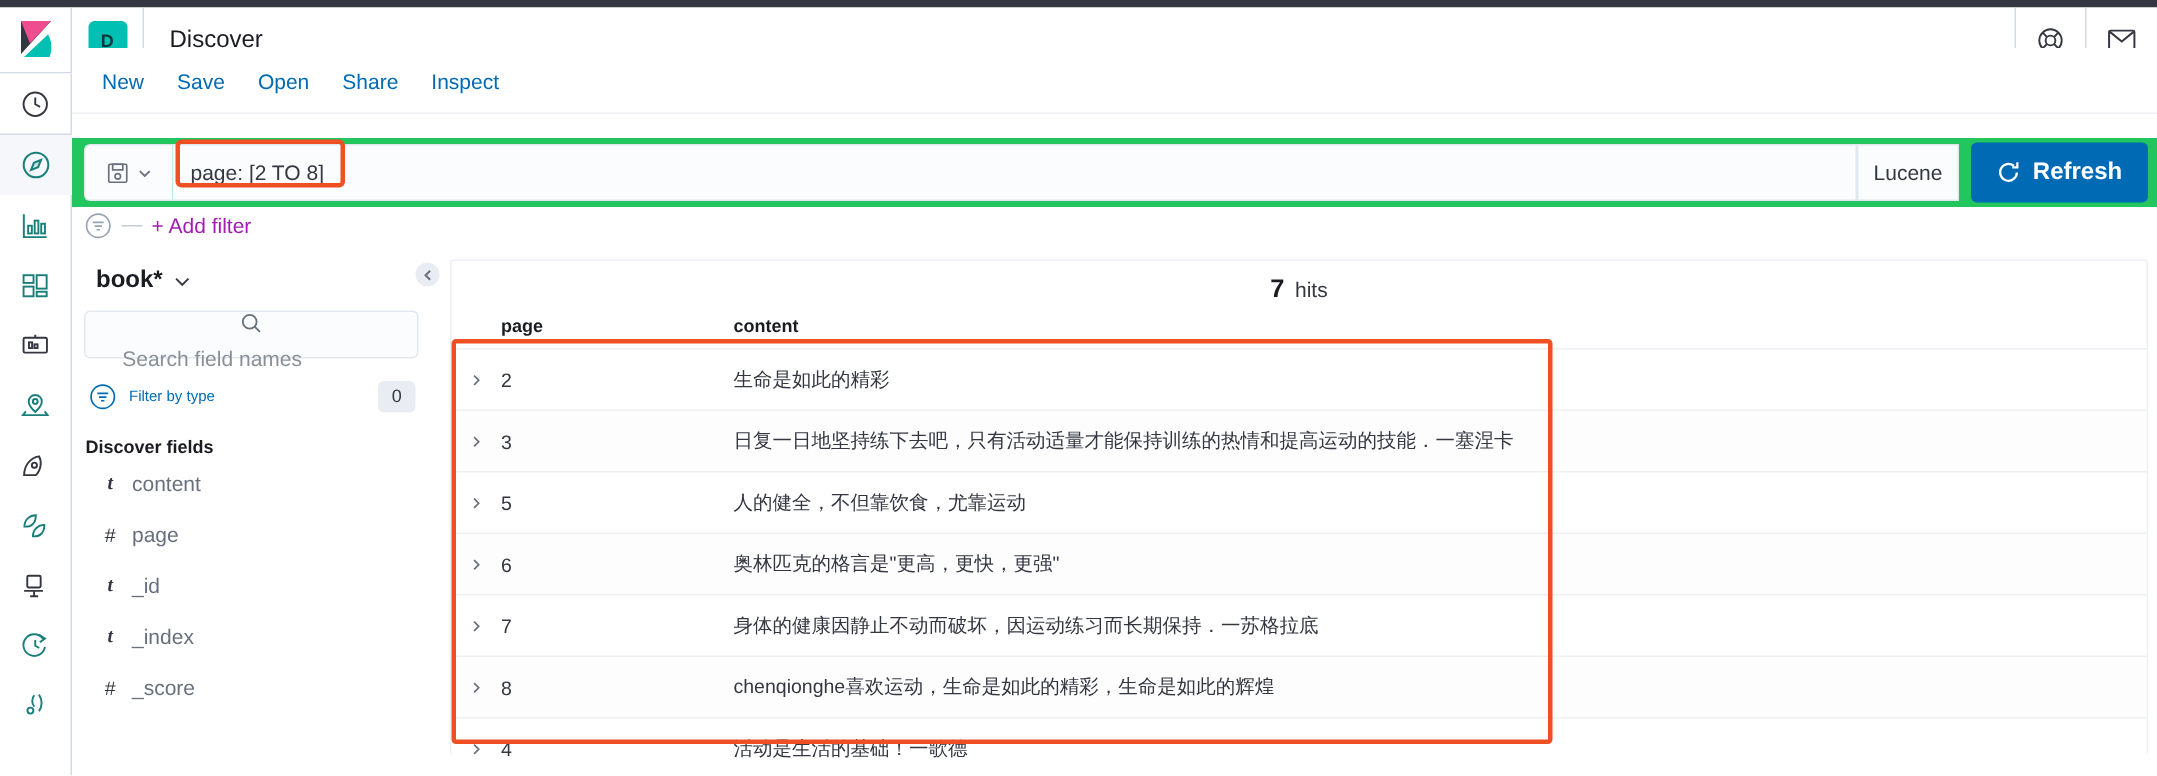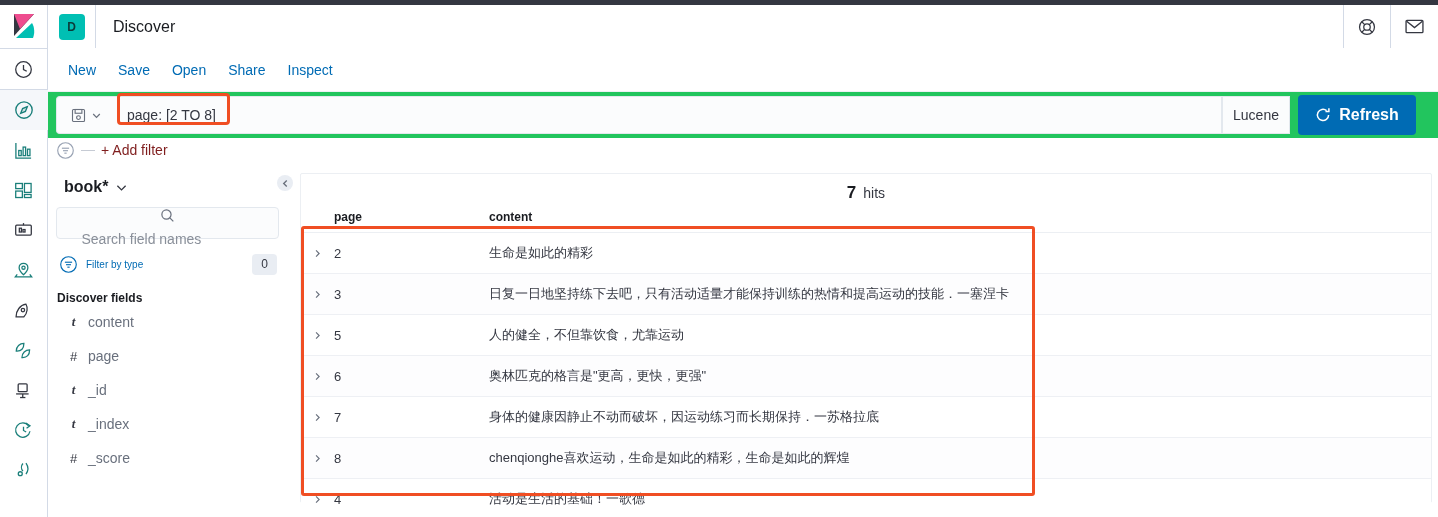--- a/index.html
+++ b/index.html
@@ -58,21 +58,21 @@
   .nav-item {
     width: 48px; height: 40px;
     display: flex; align-items: center; justify-content: center;
     color: #343741;
   }
   .nav-item.recent { border-bottom: 1px solid #d3dae6; height: 41px; }
   .nav-item.active { background: #f5f7fa; }
 
   
   .app-menu {
-    position: absolute; top: 48px; left: 48px; width: 1390px; height: 44px;
+    position: absolute; top: 32px; left: 48px; width: 1390px; height: 44px;
     background: #ffffff;
     display: flex; align-items: center;
     padding-left: 9px;
     border-bottom: 1px solid #eef0f4;
   }
   .app-menu a {
     font-size: 14px; color: #006BB4; text-decoration: none;
     padding: 0 11px; line-height: 1;
   }
 
@@ -108,21 +108,21 @@
   }
   .lucene-label {
     width: 68px; height: 38px;
     background: #fbfcfd;
     border: 1px solid #e3e8ee;
     border-left: 1px solid #e3e8ee;
     display: flex; align-items: center; justify-content: center;
     font-size: 14px; color: #343741;
   }
   .refresh-btn {
-    margin-left: 8px; margin-right: 22px;
+    margin-left: 8px; margin-right: 6px;
     height: 40px; width: 118px;
     background: #006BB4; color: #ffffff;
     border: none; border-radius: 4px;
     display: flex; align-items: center; justify-content: center; gap: 8px;
     font-size: 16px; font-weight: 600;
     font-family: "Liberation Sans", sans-serif;
     cursor: pointer;
   }
 
   
@@ -134,21 +134,21 @@
     z-index: 40;
   }
 
   
   .filter-bar {
     position: absolute; top: 136px; left: 48px; width: 1390px; height: 28px;
     display: flex; align-items: center; padding-left: 8px; gap: 6px;
   }
   .filter-dash { width: 14px; height: 1px; background: #c6cbd4; }
   .add-filter {
-    font-size: 14px; color: #7f1d1d; text-decoration: none; font-weight: 400;
+    font-size: 14px; color: #a21caf; text-decoration: none; font-weight: 400;
   }
 
   
   .field-sidebar {
     position: absolute; top: 168px; left: 48px; width: 243px; height: 349px;
     background: #ffffff;
     padding: 8px 8px 12px 8px;
   }
   .index-pattern {
     display: flex; align-items: center; gap: 7px;

